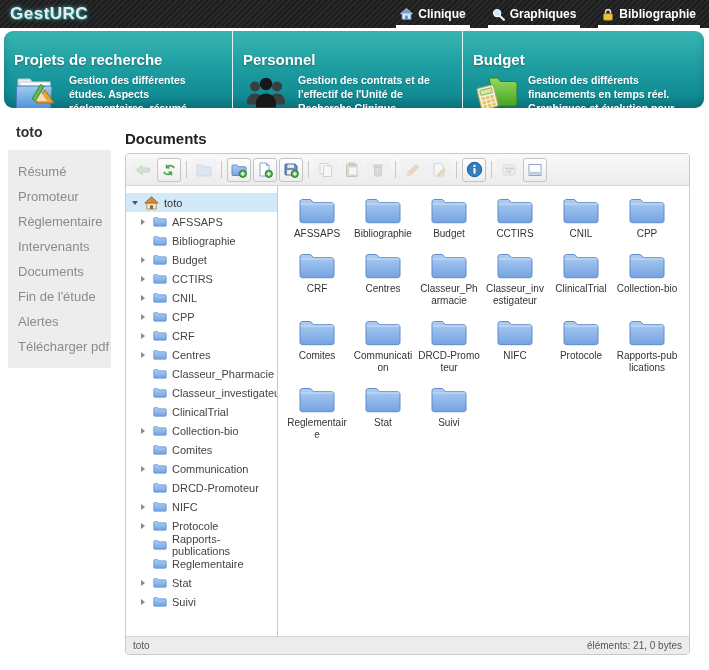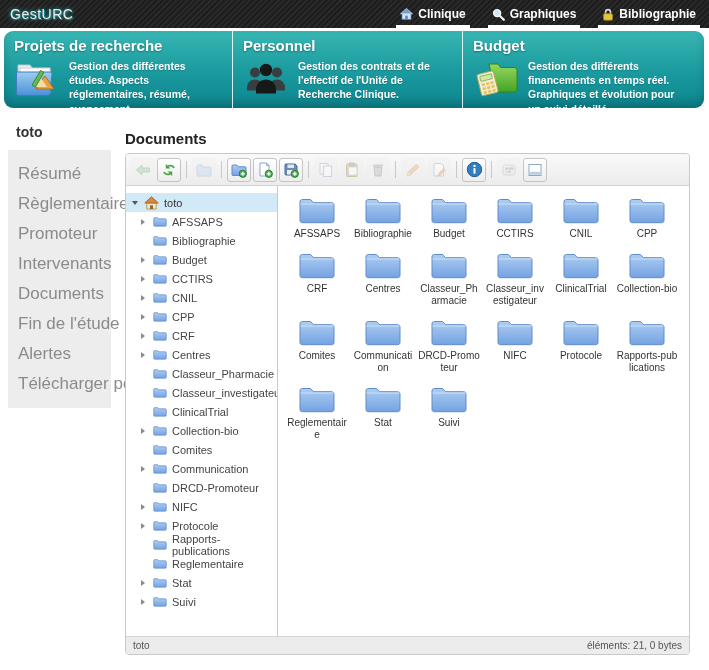--- a/index.html
+++ b/index.html
@@ -2,47 +2,47 @@
 <html><head>
 <meta charset="utf-8">
 <style>
   * { margin:0; padding:0; box-sizing:border-box; }
   html,body { width:709px; height:670px; background:#fff; font-family:"Liberation Sans", sans-serif; overflow:hidden; position:relative; }
 
   
   .topbar { position:absolute; top:0; left:0; width:709px; height:28px;
     background:repeating-linear-gradient(135deg,#292929 0 2px,#1d1d1d 2px 4px);
     display:flex; align-items:center; z-index:5; }
-  .logo { font-size:14px; font-weight:normal; color:#ececec; letter-spacing:.5px; padding:0 10px;
+  .logo { font-size:17px; font-weight:bold; color:#ececec; letter-spacing:.5px; padding:0 10px;
     text-shadow:0 0 4px #36c2c9, 1px 1px 0 #0a7a82; }
   .nav { margin-left:auto; display:flex; height:100%; }
   .nav-item { position:relative; display:flex; align-items:center; gap:5px; padding:0 13px;
     color:#fff; font-size:12px; font-weight:bold; cursor:pointer; }
   .nav-item::after { content:""; position:absolute; left:9px; right:9px; bottom:0; height:3px; background:#fff; }
   .nav-item .nicon { display:flex; align-items:center; }
 
   
   .banner { position:absolute; top:31px; left:4px; width:700px; height:77px; border-radius:9px;
     background:linear-gradient(180deg,#38b6b3 0%,#1a999e 55%,#0d858f 100%);
     display:flex; overflow:hidden; box-shadow:inset 0 -5px 10px rgba(0,0,0,.18); }
   .banner-card { padding:5px 10px 4px; cursor:pointer; }
   .banner-card:nth-child(1){ width:228px; }
   .banner-card:nth-child(2){ width:230px; }
   .banner-card:nth-child(3){ flex:1; }
   .banner-card + .banner-card { border-left:1px solid rgba(255,255,255,.85); }
-  .banner-title { color:#fff; font-size:15px; font-weight:bold; margin:1px 0 5px; text-shadow:0 1px 2px rgba(0,0,0,.35); }
+  .banner-title { color:#fff; font-size:15px; font-weight:bold; margin:15px 0 5px; text-shadow:0 1px 2px rgba(0,0,0,.35); }
   .banner-row { display:flex; gap:9px; align-items:flex-start; }
   .banner-icon { flex:none; width:46px; }
   .banner-desc { color:#fff; font-size:10.5px; font-weight:bold; line-height:1.35; padding-right:4px;
     text-shadow:0 1px 1px rgba(0,0,0,.2); }
 
   
   .sidebar-title { position:absolute; top:124px; left:16px; font-size:14px; font-weight:bold; color:#333; }
   .sidebar-menu { position:absolute; top:150px; left:8px; width:103px; background:#ededed; padding:9px 0; }
-  .sidebar-item { padding:5px 10px; font-size:17px; color:#8b8b8b; cursor:pointer; white-space:nowrap; }
+  .sidebar-item { padding:5px 10px; font-size:13px; color:#8b8b8b; cursor:pointer; white-space:nowrap; }
 
   
   .main-title { position:absolute; top:130px; left:125px; font-size:15px; font-weight:bold; color:#222; }
   .panel { position:absolute; top:153px; left:125px; width:565px; height:502px;
     border:1px solid #c9c9c9; border-radius:4px; background:#fff; display:flex; flex-direction:column; overflow:hidden; }
 
   .toolbar { height:32px; flex:none; background:linear-gradient(#f9f9f9,#ececec);
     border-bottom:1px solid #d4d4d4; display:flex; align-items:center; padding:0 5px; gap:2px; }
   .tbtn { width:24px; height:24px; display:flex; align-items:center; justify-content:center;
     border:1px solid transparent; border-radius:3px; cursor:pointer; }
@@ -182,22 +182,22 @@
           </svg>
         </span>
         <div class="banner-desc">Gestion des différents financements en temps réel. Graphiques et évolution pour un suivi détaillé.</div>
       </div>
     </div>
   </section>
 
 <div class="sidebar-title">toto</div>
 <nav class="sidebar-menu" id="sidebarMenu">
     <div class="sidebar-item">Résumé</div>
+    <div class="sidebar-item">Promoteur</div>
     <div class="sidebar-item">Règlementaire</div>
-    <div class="sidebar-item">Promoteur</div>
     <div class="sidebar-item">Intervenants</div>
     <div class="sidebar-item">Documents</div>
     <div class="sidebar-item">Fin de l'étude</div>
     <div class="sidebar-item">Alertes</div>
     <div class="sidebar-item">Télécharger pdf</div>
   </nav>
 
 <h2 class="main-title">Documents</h2>
 
 <div class="panel">

